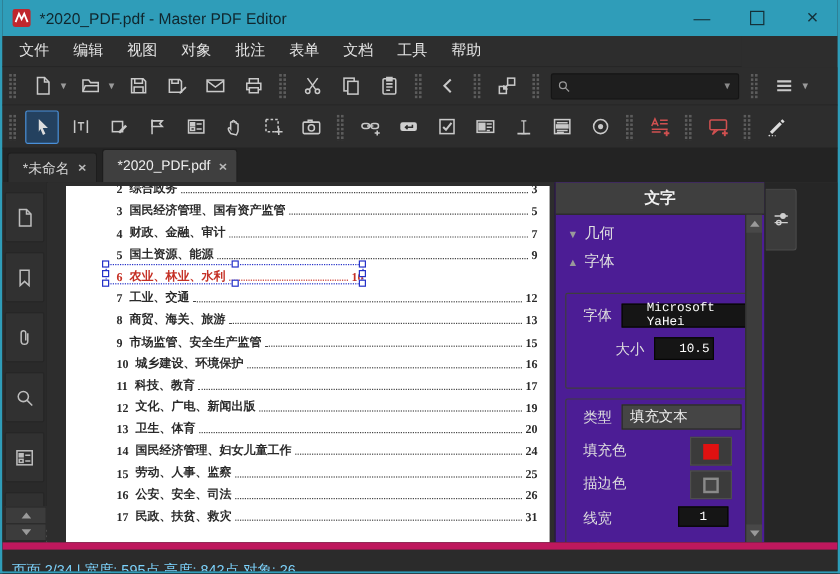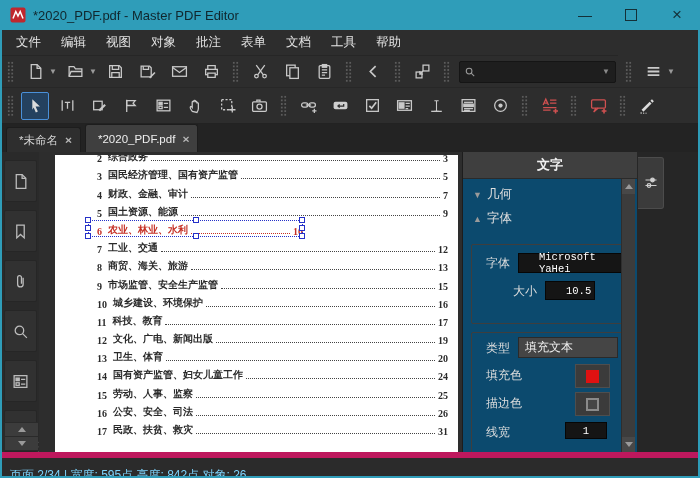--- a/index.html
+++ b/index.html
@@ -64,21 +64,21 @@
   .toc-page{}
   .toc-row.selected{color:#c53025;position:relative;width:206px;flex:0 0 auto;}
   .toc-row.selected .toc-leader{border-bottom-color:#c53025;}
   .sel-box{position:absolute;left:-9px;top:1px;width:213px;height:15px;border:1px dotted #2531c8;pointer-events:none;}
   .handle{position:absolute;width:6px;height:6px;background:#fff;border:1.5px solid #2531c8;box-sizing:border-box;}
   
   .vscroll{position:absolute;left:441px;top:3px;width:16px;height:297px;background:#363636;border:1px solid #2a2a2a;box-sizing:border-box;}
   .vs-btn{position:absolute;left:0;width:14px;height:15px;background:#3f3f3f;display:flex;align-items:center;justify-content:center;}
   .vs-thumb{position:absolute;left:1px;top:24px;width:12px;height:32px;background:#5b5b5b;}
   
-  .rpanel{position:absolute;left:460px;top:0;width:175px;height:300px;background:#0c4a6e;border-left:1px solid #1d1d1d;box-sizing:border-box;overflow:hidden;}
+  .rpanel{position:absolute;left:460px;top:0;width:175px;height:300px;background:#4c1d95;border-left:1px solid #1d1d1d;box-sizing:border-box;overflow:hidden;}
   .rp-header{height:26px;background:#3f3f3f;border-bottom:1px solid #2a2a2a;display:flex;align-items:center;justify-content:center;
              color:#f0f0f0;font-size:13px;font-weight:bold;}
   .rp-section{display:flex;align-items:center;color:#e0e0e0;font-size:12.5px;padding:7px 0 0 10px;}
   .rp-section .sec-caret{color:#9a9a9a;font-size:9px;width:14px;}
   .groupbox{position:absolute;left:8px;width:153px;border:1px solid #3e3e3e;border-radius:2px;box-sizing:border-box;}
   .rp-row{position:absolute;display:flex;align-items:center;color:#dedede;font-size:12px;}
   .rp-input{background:#151515;border:1px solid #060606;color:#fff;display:flex;align-items:center;padding:0 20px;box-sizing:border-box;}
   .mono{font-family:"Liberation Mono","DejaVu Sans Mono",monospace;font-size:10.5px;}
   .rp-drop{background:#454545;border:1px solid #2a2a2a;color:#f0f0f0;font-size:12px;display:flex;align-items:center;padding:0 6px;box-sizing:border-box;}
   .swatch-btn{width:33px;height:22px;background:#3b3b3b;border:1px solid #4e4e4e;display:flex;align-items:center;justify-content:center;}
@@ -561,21 +561,21 @@
               <span class="toc-page">19</span>
             </div>
             <div class="toc-row">
               <span class="toc-num">13</span>
               <span>卫生、体育</span>
               <span class="toc-leader"></span>
               <span class="toc-page">20</span>
             </div>
             <div class="toc-row">
               <span class="toc-num">14</span>
-              <span>国有资产监管、妇女儿童工作</span>
+              <span>国民经济管理、妇女儿童工作</span>
               <span class="toc-leader"></span>
               <span class="toc-page">24</span>
             </div>
             <div class="toc-row">
               <span class="toc-num">15</span>
               <span>劳动、人事、监察</span>
               <span class="toc-leader"></span>
               <span class="toc-page">25</span>
             </div>
             <div class="toc-row">

